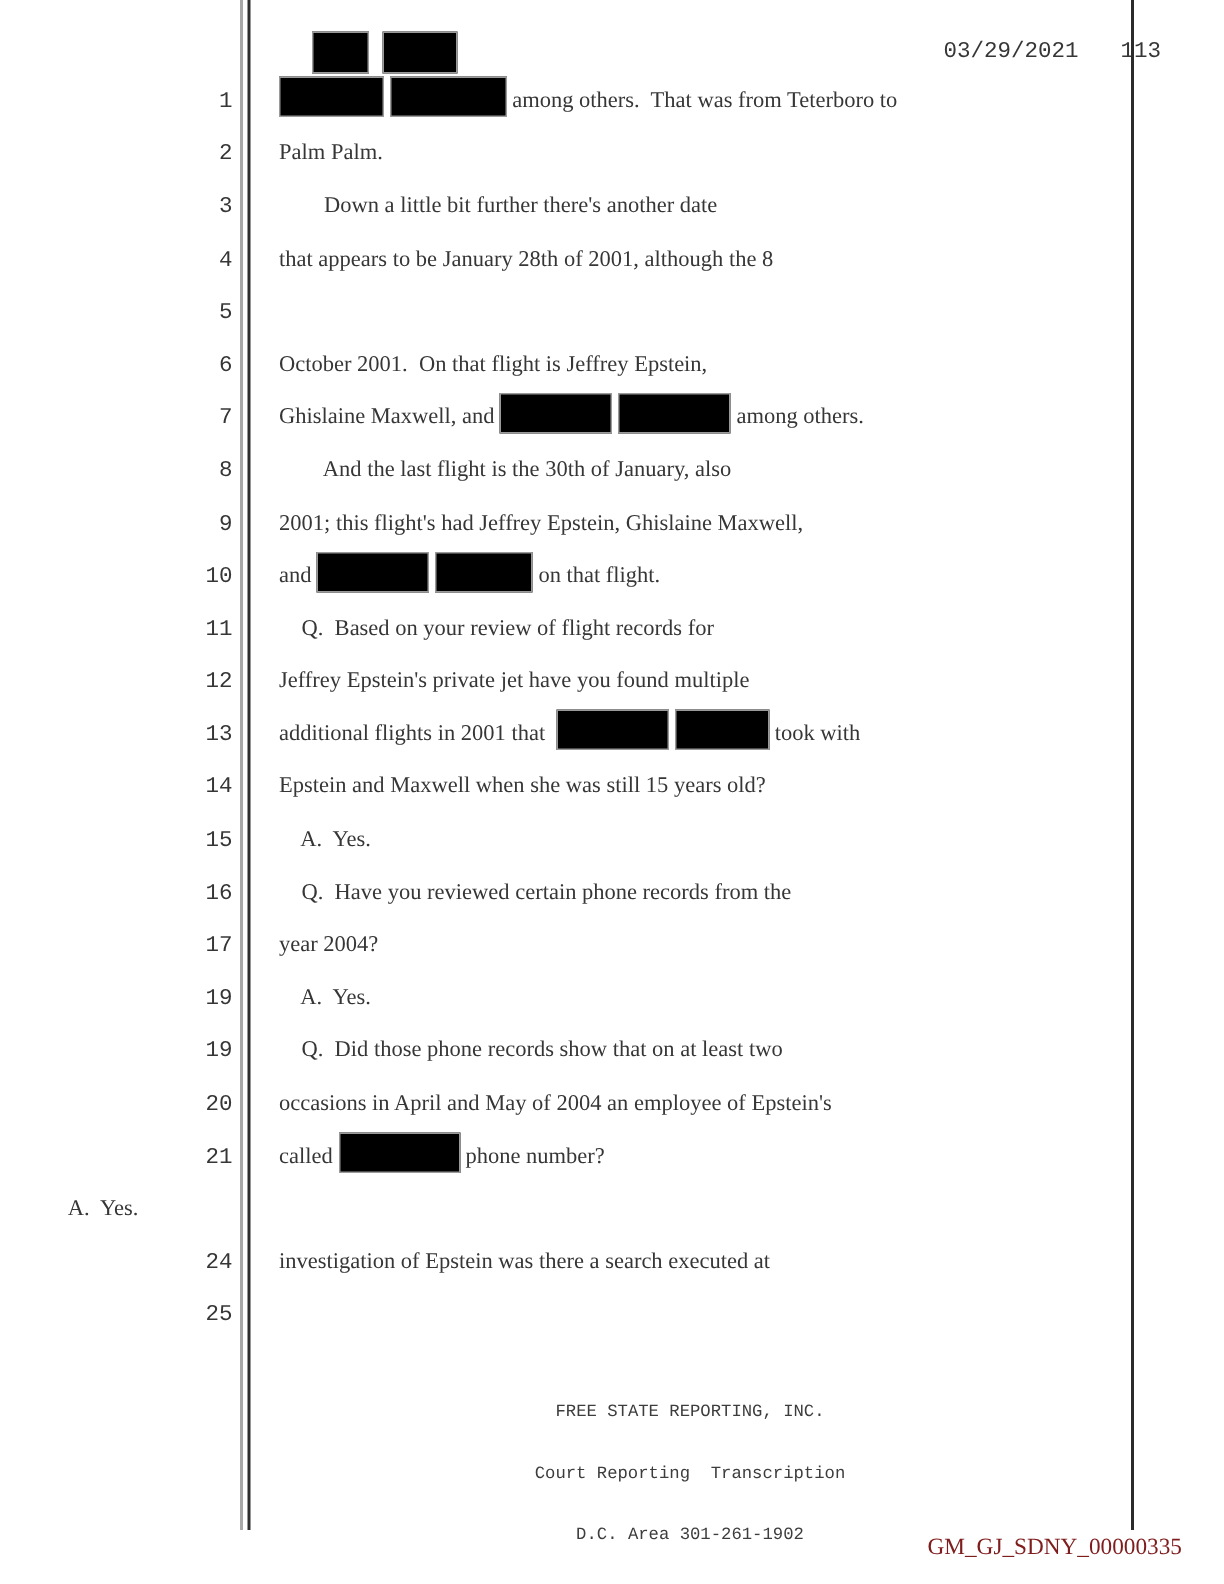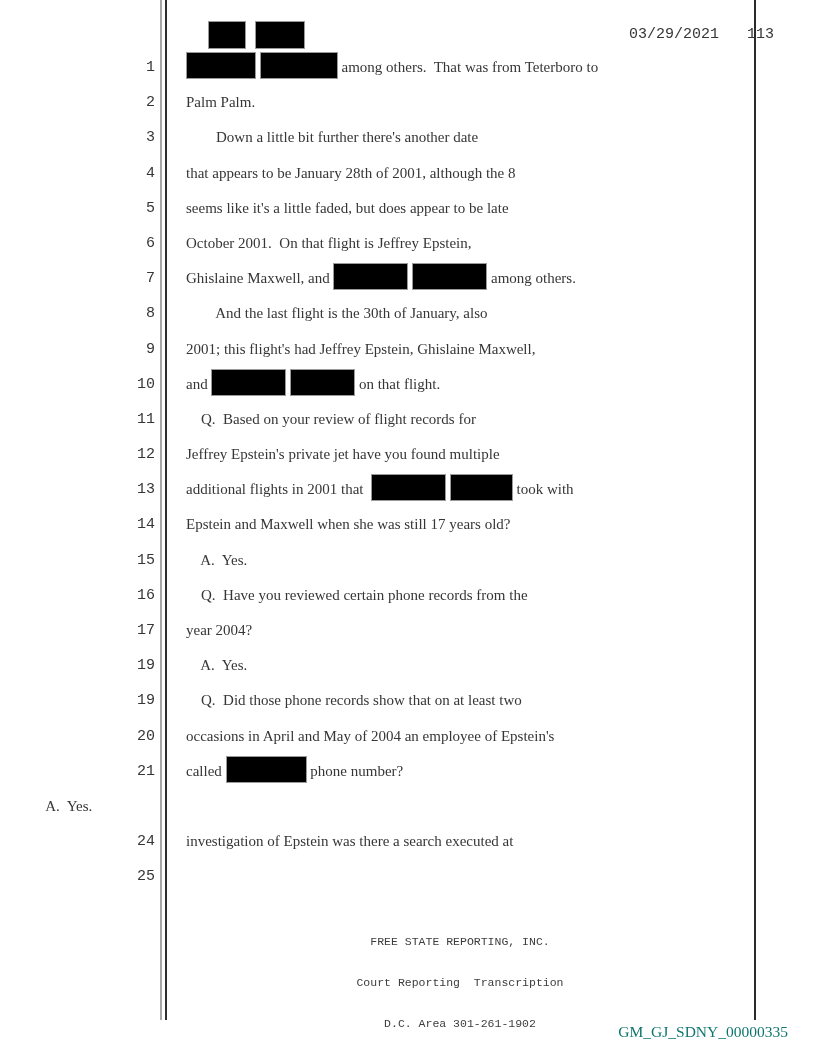--- a/index.html
+++ b/index.html
@@ -36,21 +36,21 @@
   
   .footer{
     margin-left:186px;margin-top:13px;width:548px;
     text-align:center;font-size:11.5px;line-height:13.7px;
     white-space:pre;color:#3d3d3d;
   }
   
   .bates{
     position:absolute;top:1023px;right:28px;
     font-family:"Liberation Serif","DejaVu Serif",serif;
-    font-size:15.5px;color:#0f766e;
+    font-size:15.5px;color:#7f1d1d;
   }
 </style>
 </head>
 <body>
 
 <div class="page">
 
   <div class="rule rule-left-gray"></div>
   <div class="rule rule-left-dark"></div>
   <div class="rule rule-right"></div>
@@ -75,21 +75,20 @@
       <div class="t-row">
         <span class="t-num">3</span>
         <span class="t-text">        Down a little bit further there's another date</span>
       </div>
       <div class="t-row">
         <span class="t-num">4</span>
         <span class="t-text">that appears to be January 28th of 2001, although the 8</span>
       </div>
       <div class="t-row">
         <span class="t-num">5</span>
-        <span class="t-text">seems like it's a little faded, but does appear to be late</span>
       </div>
       <div class="t-row">
         <span class="t-num">6</span>
         <span class="t-text">October 2001.  On that flight is Jeffrey Epstein,</span>
       </div>
       <div class="t-row">
         <span class="t-num">7</span>
         <span class="t-text">Ghislaine Maxwell, and <span class="redact" style="width: 75px;"></span> <span class="redact" style="width: 75px;"></span> among others.</span>
       </div>
       <div class="t-row">
@@ -111,21 +110,21 @@
       <div class="t-row">
         <span class="t-num">12</span>
         <span class="t-text">Jeffrey Epstein's private jet have you found multiple</span>
       </div>
       <div class="t-row">
         <span class="t-num">13</span>
         <span class="t-text">additional flights in 2001 that  <span class="redact" style="width: 75px;"></span> <span class="redact" style="width: 63px;"></span> took with</span>
       </div>
       <div class="t-row">
         <span class="t-num">14</span>
-        <span class="t-text">Epstein and Maxwell when she was still 17 years old?</span>
+        <span class="t-text">Epstein and Maxwell when she was still 15 years old?</span>
       </div>
       <div class="t-row">
         <span class="t-num">15</span>
         <span class="t-text">    A.  Yes.</span>
       </div>
       <div class="t-row">
         <span class="t-num">16</span>
         <span class="t-text">    Q.  Have you reviewed certain phone records from the</span>
       </div>
       <div class="t-row">

